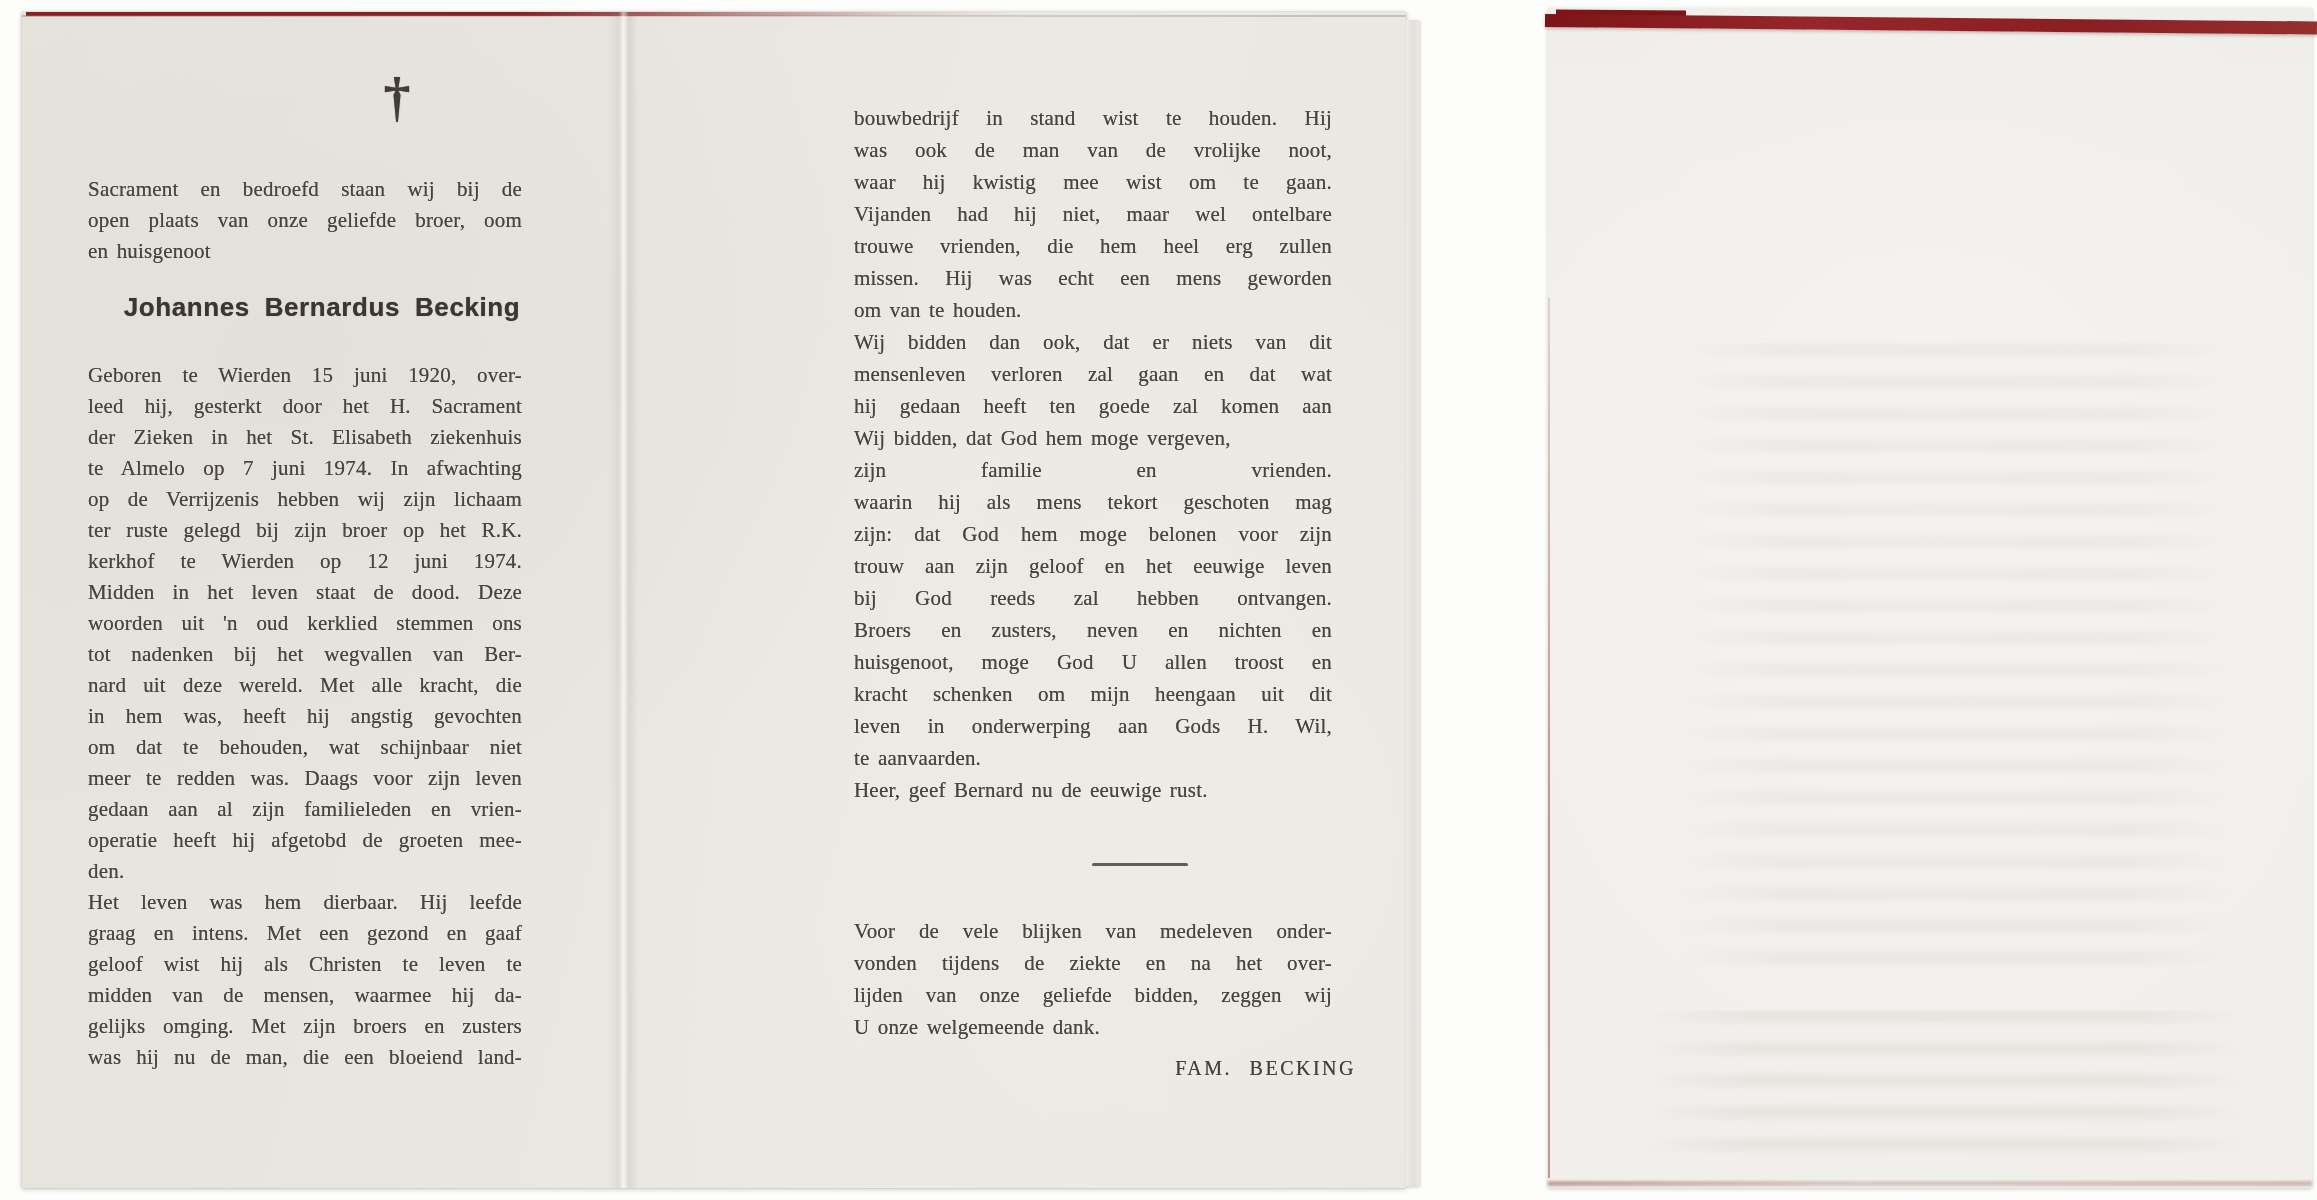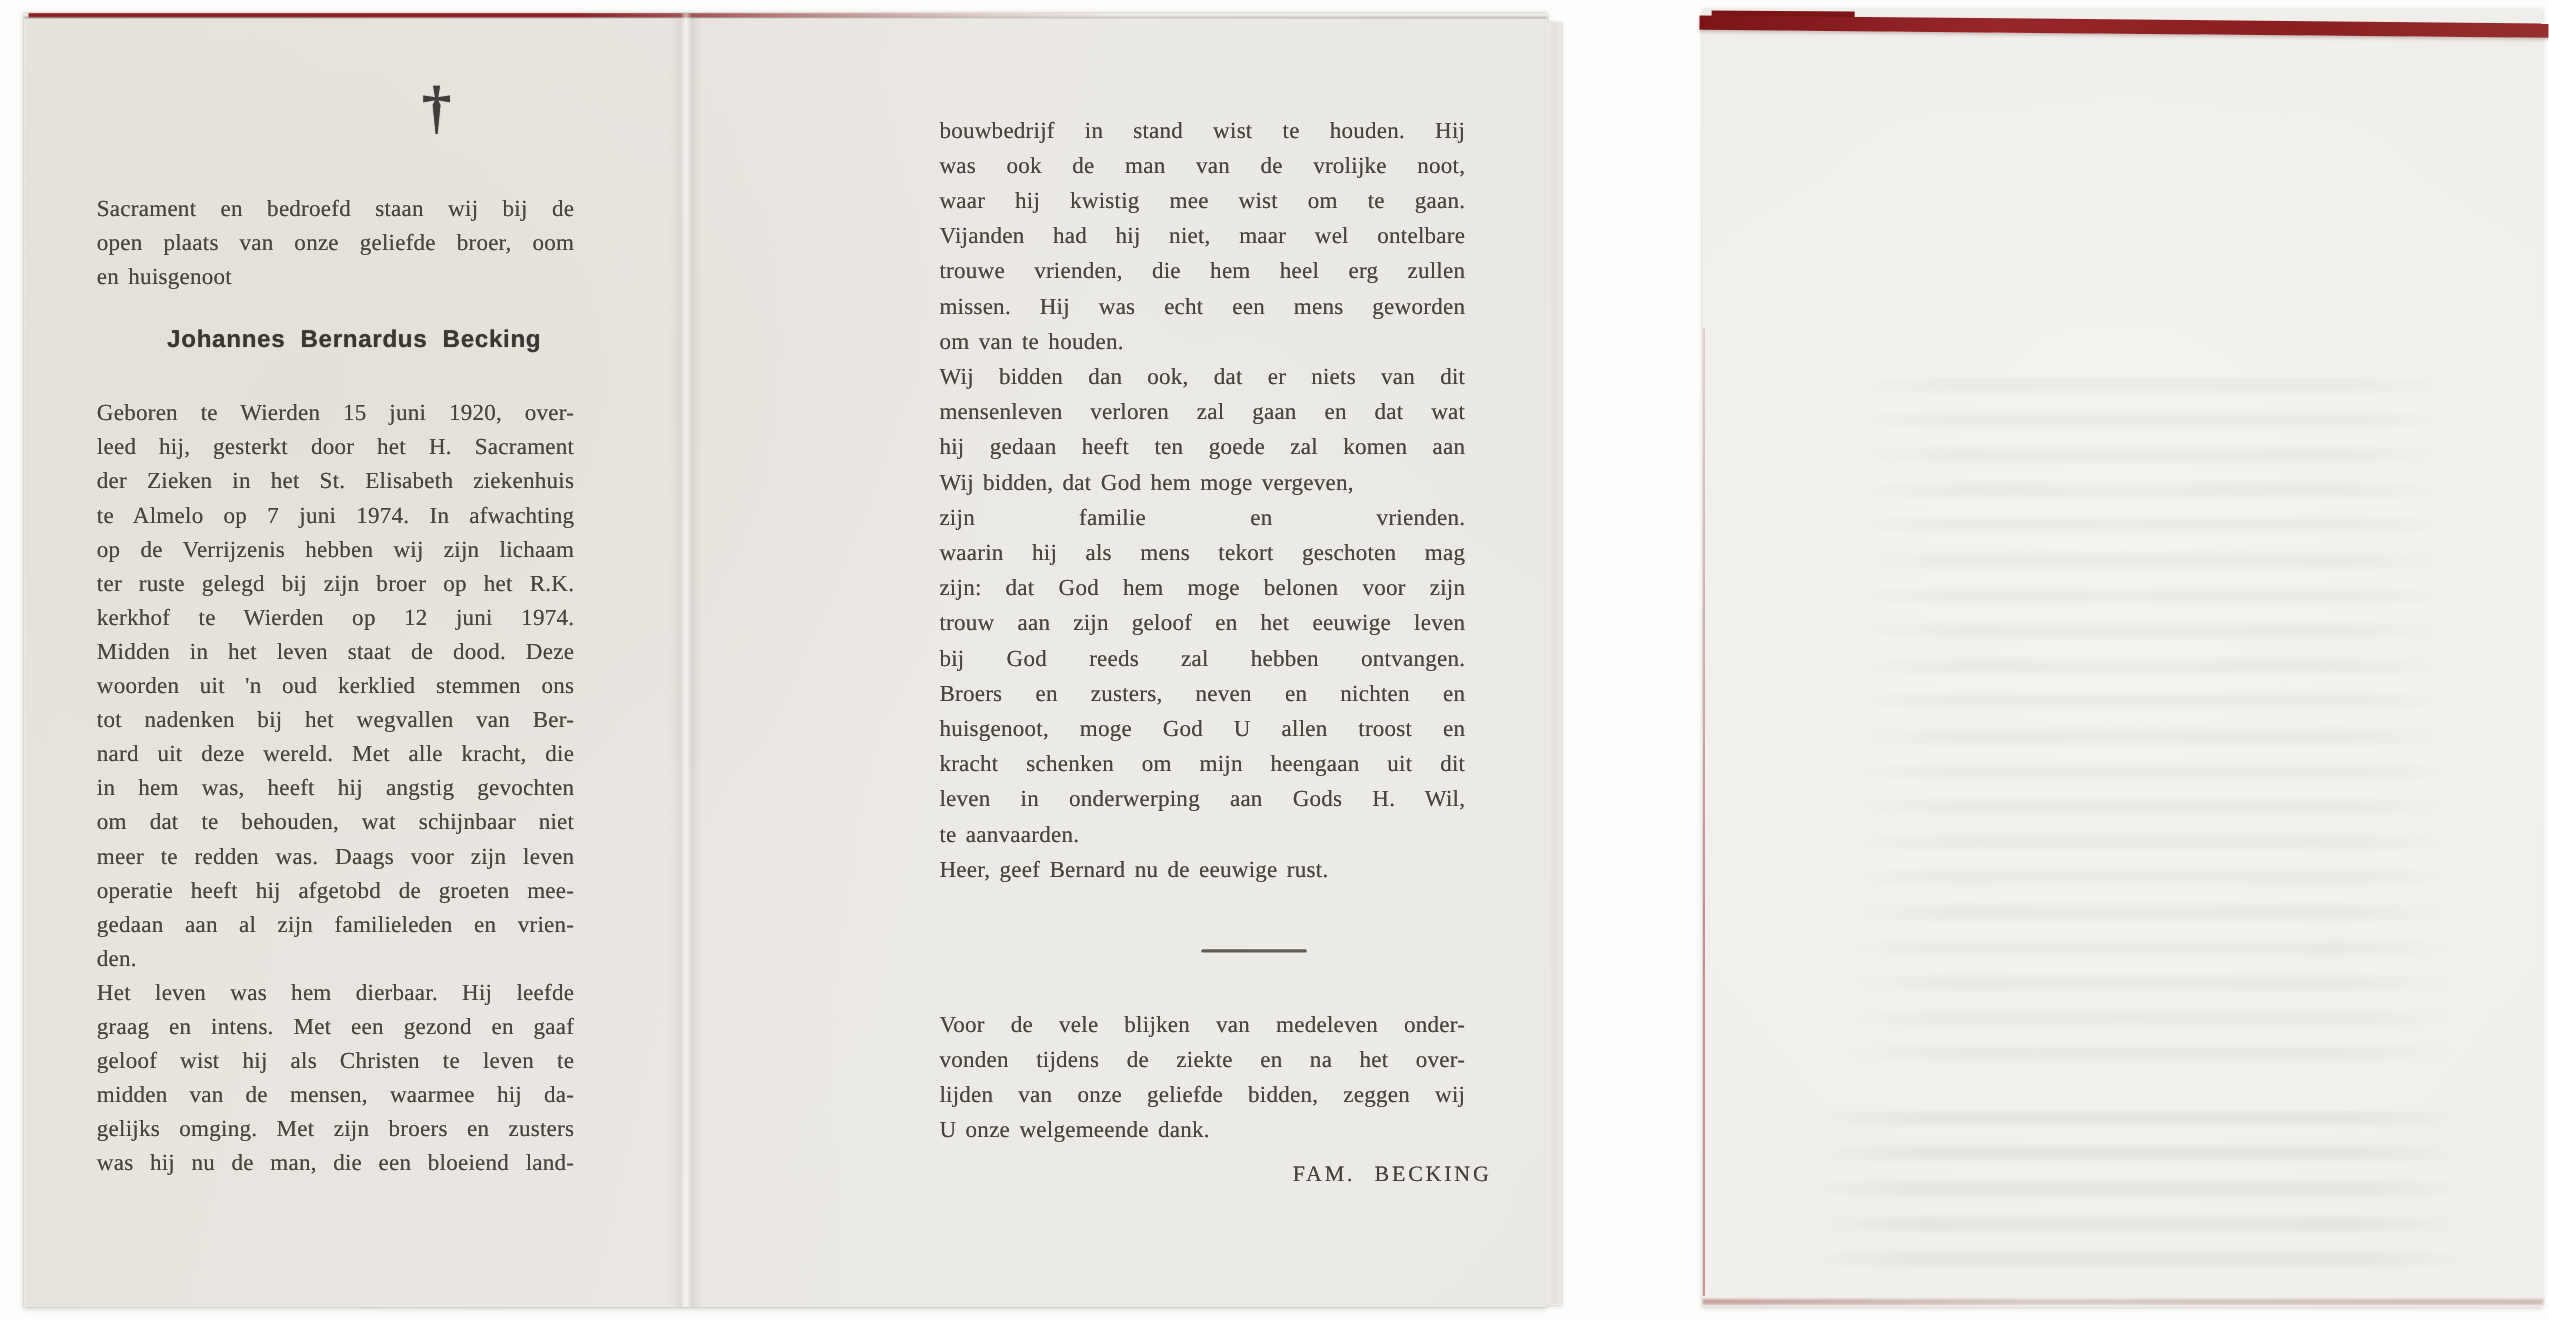--- a/index.html
+++ b/index.html
@@ -46,21 +46,21 @@
   .cross {
     position:absolute; left:305px; top:58px; width:140px;
     text-align:center; font-size:54px; font-weight:bold; color:#423d38; line-height:1;
     text-shadow:0 0 1px rgba(66,61,56,0.7);
   }
 
   .col1 { position:absolute; left:66px; top:162px; width:434px; line-height:31px; }
   .col1 .intro .line:nth-child(3) { text-align-last:left; }
   .name-heading {
     font-family:"Liberation Sans", "DejaVu Sans", sans-serif;
-    font-weight:bold; font-size:22px; color:#3b3631;
+    font-weight:bold; font-size:26px; color:#3b3631;
     letter-spacing:0.6px; word-spacing:7px;
     text-align:center; padding-left:34px;
     margin:25px 0 37px 0;
     text-shadow:0 0 0.8px rgba(59,54,49,0.8);
   }
 
   .col2 { position:absolute; left:832px; top:90px; width:478px; line-height:32px; }
   .col2 .line:nth-child(7),
   .col2 .line:nth-child(11),
   .col2 .line:nth-child(21),
@@ -145,22 +145,22 @@
           <div class="line">op de Verrijzenis hebben wij zijn lichaam</div>
           <div class="line">ter ruste gelegd bij zijn broer op het R.K.</div>
           <div class="line">kerkhof te Wierden op 12 juni 1974.</div>
           <div class="line">Midden in het leven staat de dood. Deze</div>
           <div class="line">woorden uit 'n oud kerklied stemmen ons</div>
           <div class="line">tot nadenken bij het wegvallen van Ber-</div>
           <div class="line">nard uit deze wereld. Met alle kracht, die</div>
           <div class="line">in hem was, heeft hij angstig gevochten</div>
           <div class="line">om dat te behouden, wat schijnbaar niet</div>
           <div class="line">meer te redden was. Daags voor zijn leven</div>
+          <div class="line">gedaan aan al zijn familieleden en vrien-</div>
           <div class="line">operatie heeft hij afgetobd de groeten mee-</div>
-          <div class="line">gedaan aan al zijn familieleden en vrien-</div>
           <div class="line">den.</div>
           <div class="line">Het leven was hem dierbaar. Hij leefde</div>
           <div class="line">graag en intens. Met een gezond en gaaf</div>
           <div class="line">geloof wist hij als Christen te leven te</div>
           <div class="line">midden van de mensen, waarmee hij da-</div>
           <div class="line">gelijks omging. Met zijn broers en zusters</div>
           <div class="line">was hij nu de man, die een bloeiend land-</div>
         </div>
     </div>
 

